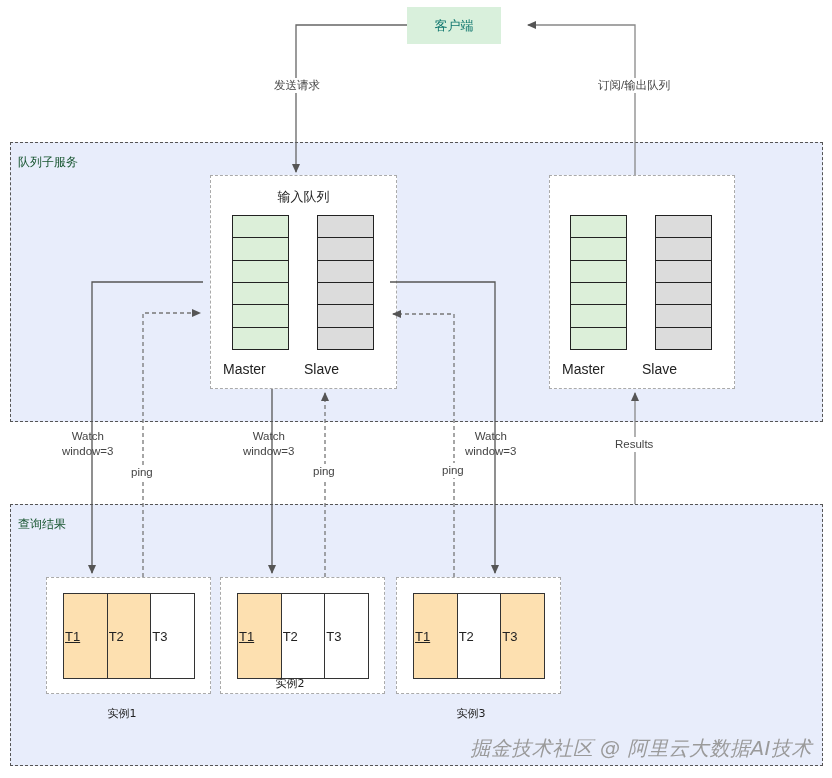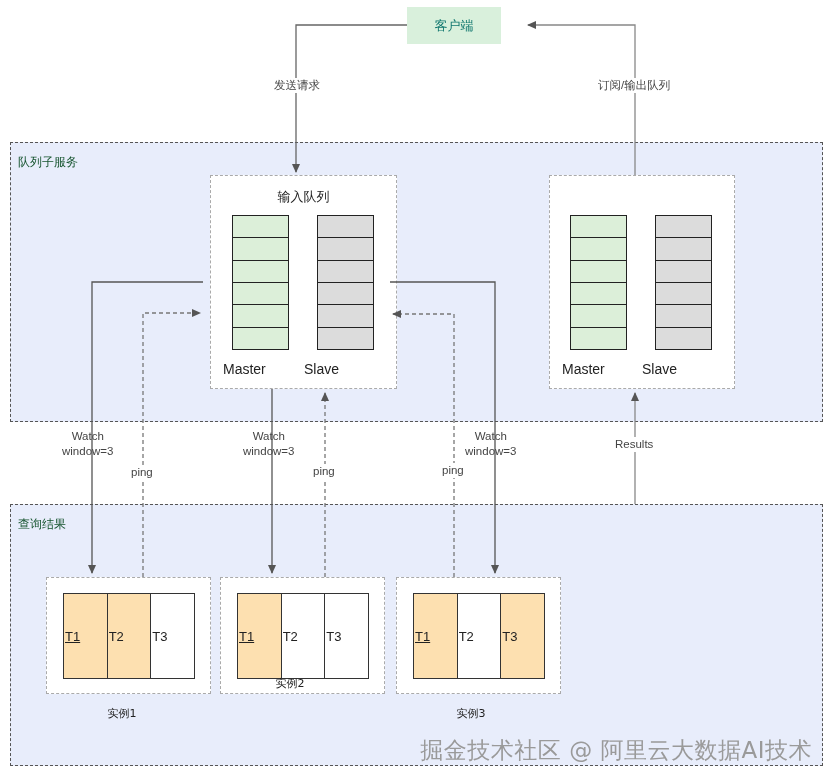--- a/index.html
+++ b/index.html
@@ -19,21 +19,21 @@
   .qlabel { position: absolute; font-size: 14px; color: #222; width: 80px; text-align: left; font-family: "Liberation Sans", sans-serif; }
   .tasks { position: absolute; height: 86px; width: 132px; display: flex; border: 1px solid #333; box-sizing: border-box; }
   .task { flex: 1; border-left: 1px solid #333; display: flex; align-items: center; font-size: 13px; color: #222; font-family: "Liberation Sans", sans-serif; padding-left: 1px; }
   .task:first-child { border-left: none; text-decoration: underline; }
   .task.busy { background: #fde0b0; }
   .task.free { background: #ffffff; }
   .inst-label { position: absolute; font-size: 11px; color: #222; width: 100px; text-align: center; }
   .edge-label { position: absolute; font-size: 11.5px; color: #444; text-align: center; line-height: 15px; font-family: Liberation Sans, sans-serif; white-space: nowrap; }
   .edge-label.bg { background: #ffffff; }
   svg.wires { position: absolute; left: 0; top: 0; pointer-events: none; }
-  .watermark { position: absolute; right: 20px; top: 735px; font-size: 23px; color: #9a9a9a; letter-spacing: 0.5px; }
+  .watermark { position: absolute; right: 20px; top: 735px; font-size: 20px; color: #9a9a9a; letter-spacing: 0.5px; font-style: italic; }
 </style>
 </head>
 <body>
 
 <div class="group" style="left:10px; top:142px; width:813px; height:280px;">
   <span class="group-label" style="left:7px; top:11px;">队列子服务</span>
 </div>
 <div class="group" style="left:10px; top:504px; width:813px; height:262px;">
   <span class="group-label" style="left:7px; top:11px;">查询结果</span>
 </div>

